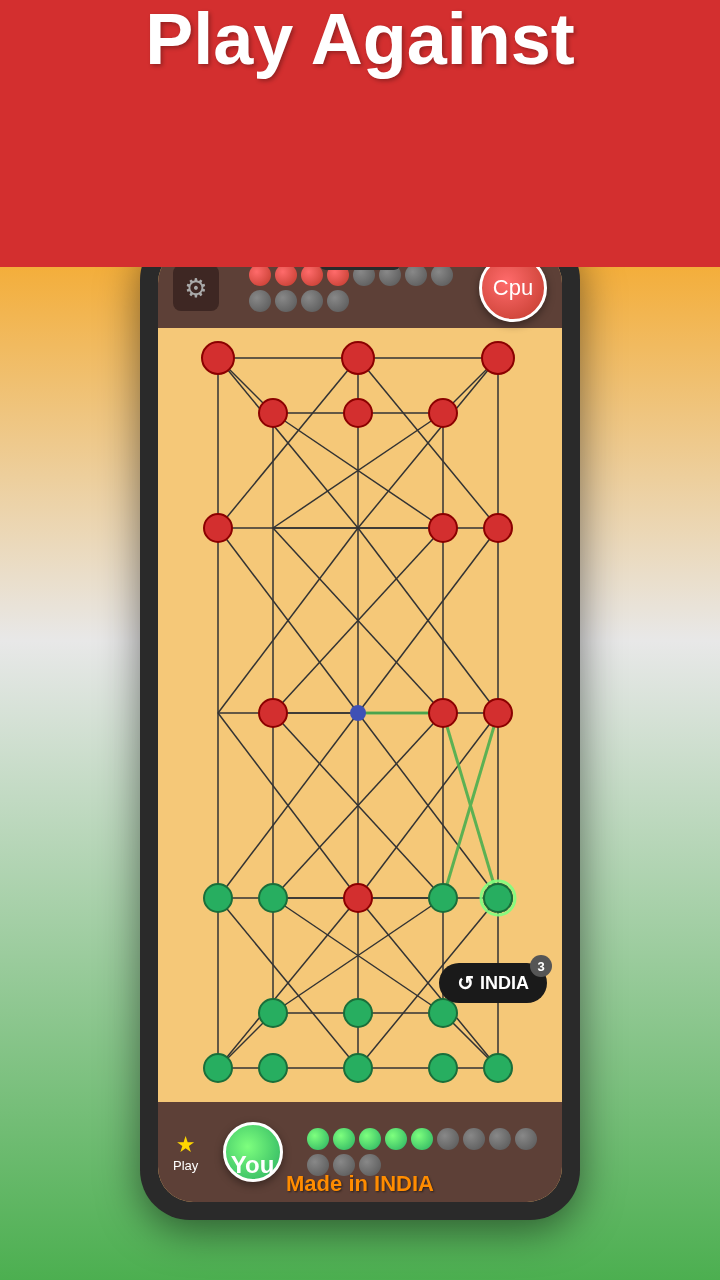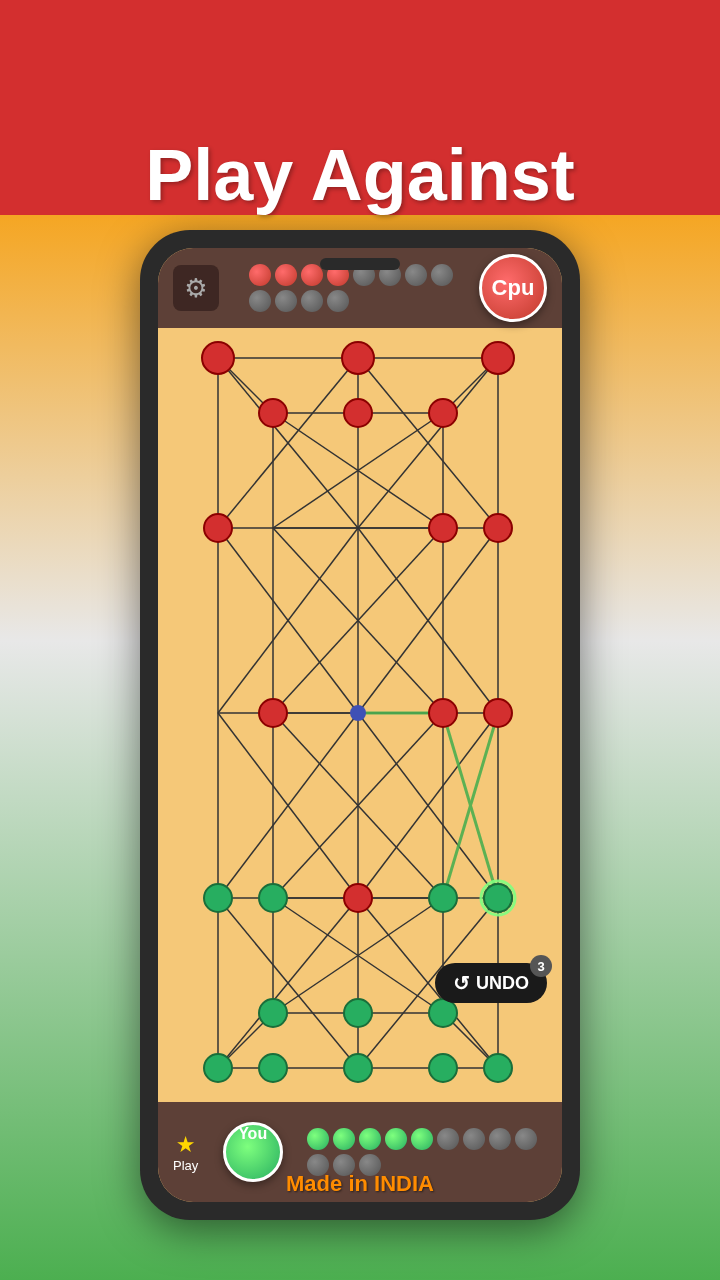--- a/index.html
+++ b/index.html
@@ -9,24 +9,24 @@
       overflow: hidden;
       font-family: Arial, sans-serif;
       position: relative;
       background: linear-gradient(180deg, #f47c20 0%, #f47c20 40%, #4caf50 60%, #4caf50 100%);
     }
 
     
     #header-banner {
       position: absolute;
       top: 0; left: 0; right: 0;
-      height: 215px;
+      height: 267px;
       background: #d32f2f;
       display: flex;
-      align-items: flex-end;
+      align-items: flex-start;
       justify-content: center;
       z-index: 10;
     }
     #header-text {
       color: white;
       font-size: 72px;
       font-weight: 900;
       text-align: center;
       line-height: 1.1;
       text-shadow: 2px 2px 4px rgba(0,0,0,0.3);
@@ -128,21 +128,21 @@
     
     #cpu-badge {
       width: 68px;
       height: 68px;
       background: radial-gradient(circle at 40% 40%, #ff6b6b, #c0392b);
       border-radius: 50%;
       display: flex;
       align-items: center;
       justify-content: center;
       color: white;
-      font-weight: 700;
+      font-weight: 400;
       font-size: 22px;
       border: 3px solid #fff;
       box-shadow: 0 3px 8px rgba(0,0,0,0.4);
     }
 
     
     #game-board-area {
       position: absolute;
       top: 80px;
       left: 0; right: 0;
@@ -187,25 +187,25 @@
     }
 
     .star-icon { font-size: 22px; color: #FFD700; }
 
     #you-badge {
       width: 60px;
       height: 60px;
       background: radial-gradient(circle at 40% 40%, #7eff7e, #27ae60);
       border-radius: 50%;
       display: flex;
-      align-items: flex-start;
+      align-items: flex-end;
       justify-content: center;
       color: white;
       font-weight: 900;
-      font-size: 16px;
+      font-size: 24px;
       border: 3px solid #fff;
       box-shadow: 0 3px 8px rgba(0,0,0,0.4);
     }
 
     #you-dots {
       display: flex;
       flex-wrap: wrap;
       width: 240px;
       gap: 4px;
     }
@@ -404,21 +404,21 @@
 
         <circle cx="340" cy="570" r="17" fill="none" stroke="#7fff7f" stroke-width="3" opacity="0.9"></circle>
         <circle cx="340" cy="570" r="14" fill="#27ae60" stroke="#1a6e3a" stroke-width="2"></circle>
 
         <circle cx="115" cy="740" r="14" fill="#27ae60" stroke="#1a6e3a" stroke-width="2"></circle>
         <circle cx="285" cy="740" r="14" fill="#27ae60" stroke="#1a6e3a" stroke-width="2"></circle>
       </svg>
 
       <div id="undo-btn">
         <span class="undo-icon">↺</span>
-        <span>UNDO</span>
+        <span>INDIA</span>
         <div id="undo-badge">3</div>
       </div>
     </div>
 
     <div id="game-bottombar">
       <div id="you-section">
         <div id="star-easy">
           <span class="star-icon">★</span>
           <span>Play</span>
         </div>

